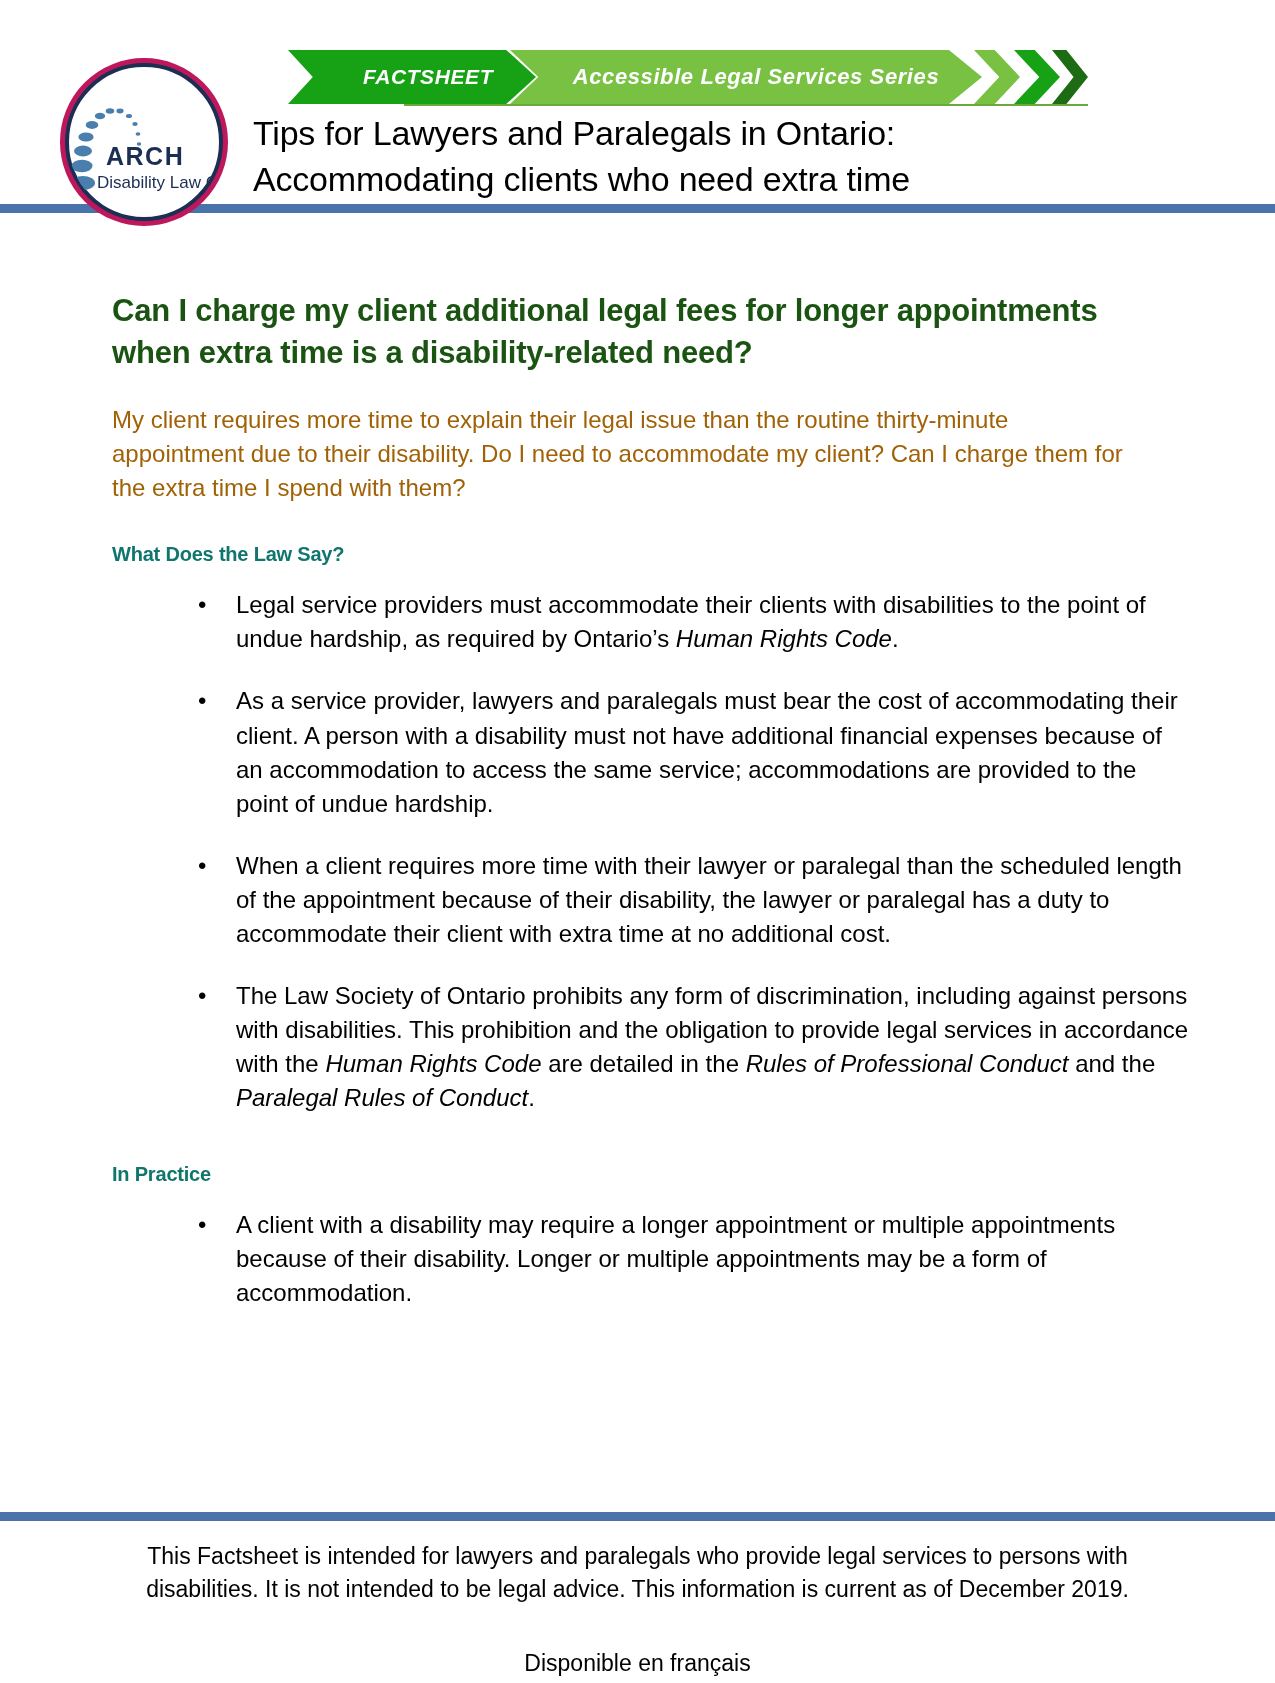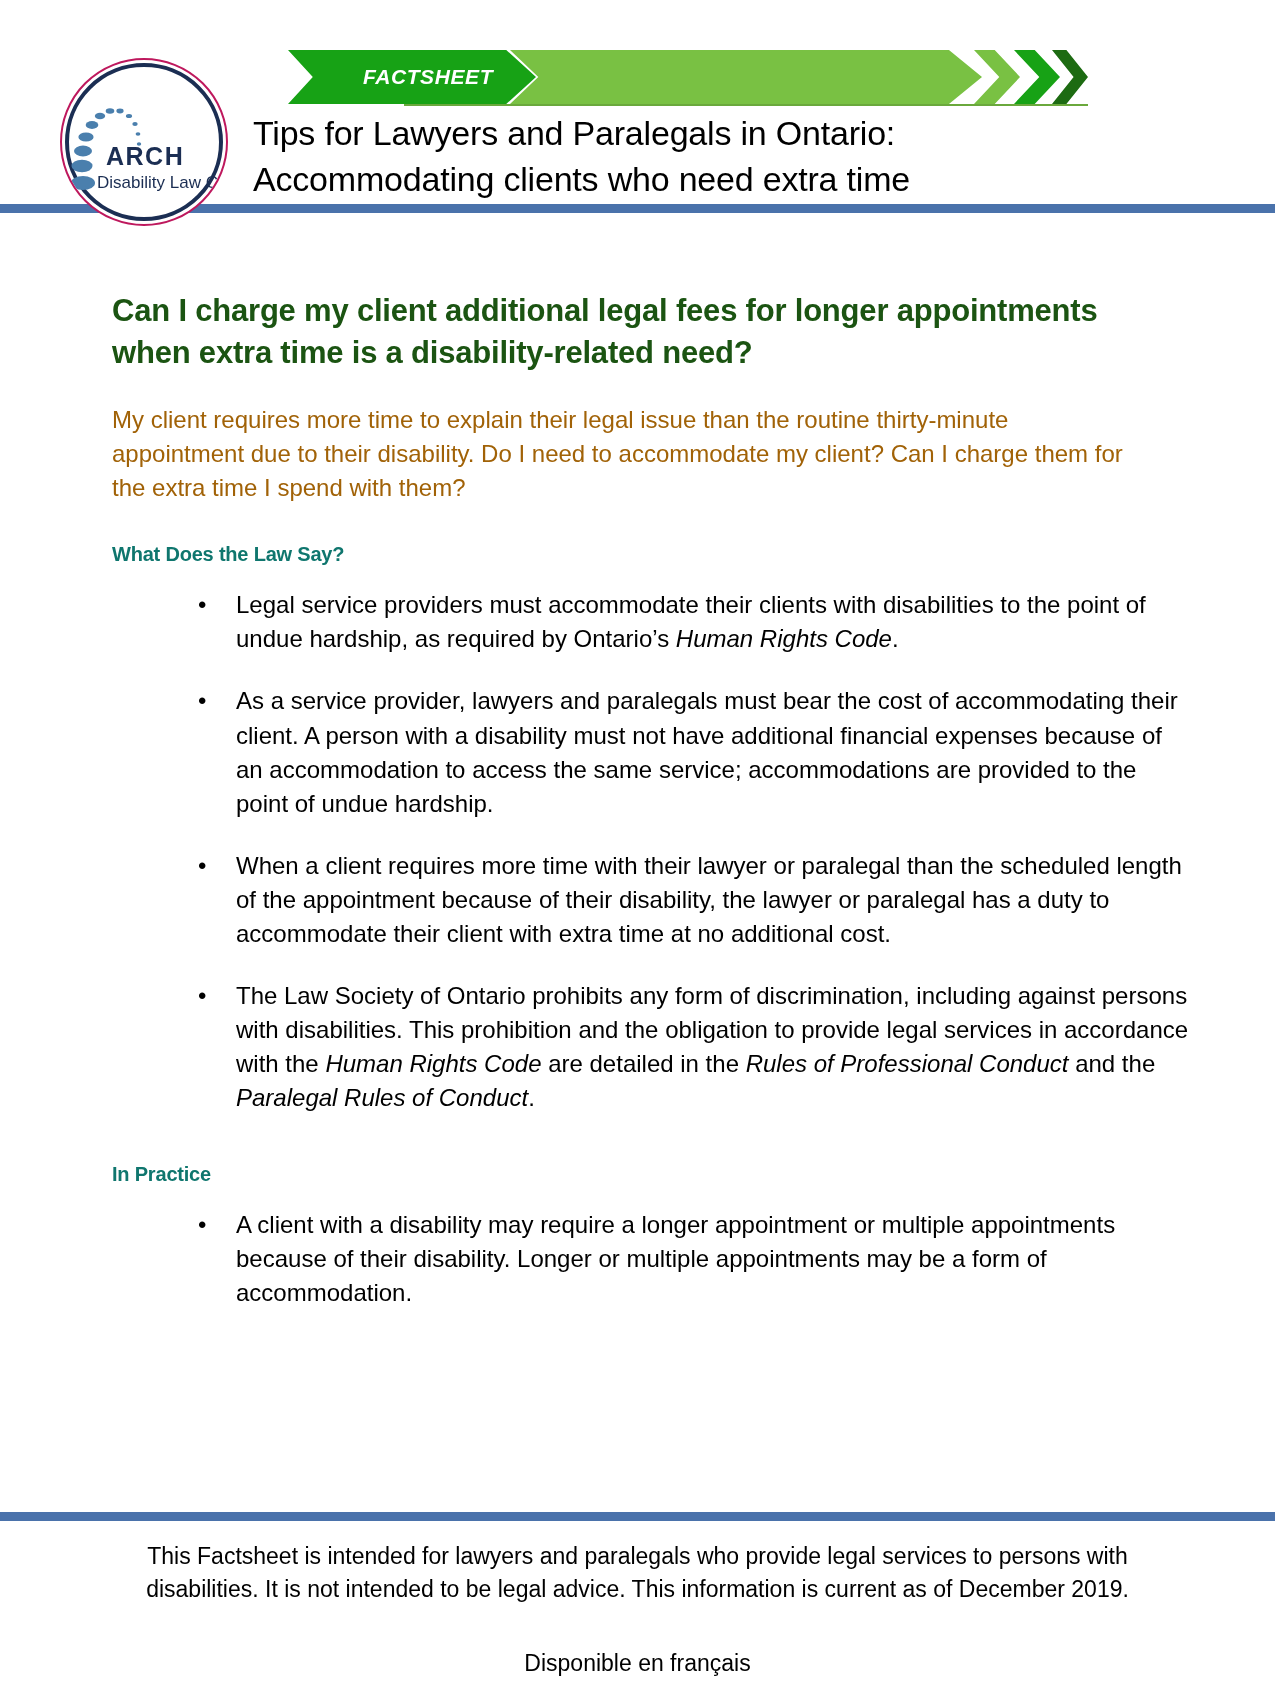--- a/index.html
+++ b/index.html
@@ -129,21 +129,21 @@
   
   .logo {
     position: absolute;
     left: 60px;
     top: 58px;
     width: 168px;
     height: 168px;
     border-radius: 50%;
     background: #ffffff;
     box-sizing: border-box;
-    border: 2px solid #be185d;
+    border: 8px solid #be185d;
     outline: 4px solid #1b2e53;
     outline-offset: -9px;
     z-index: 5;
     overflow: hidden;
   }
   .logo-inner {
     position: absolute;
     inset: 0;
     display: flex;
     align-items: center;
@@ -235,20 +235,21 @@
 
 <div class="header">
 
   <div class="banner">
     <div class="chev chev-factsheet"></div>
     <div class="chev chev-series"></div>
     <div class="chev chev-arrow1"></div>
     <div class="chev chev-arrow2"></div>
     <div class="chev chev-arrow3"></div>
     <div class="banner-label label-factsheet">FACTSHEET</div>
+    <div class="banner-label label-series">Accessible Legal Services Series</div>
   </div>
 
   <div class="green-rule"></div>
 
   <div class="title">
     <div>Tips for Lawyers and Paralegals in Ontario:</div>
     <div>Accommodating clients who need extra time</div>
   </div>
 
   <div class="blue-rule-top"></div>

